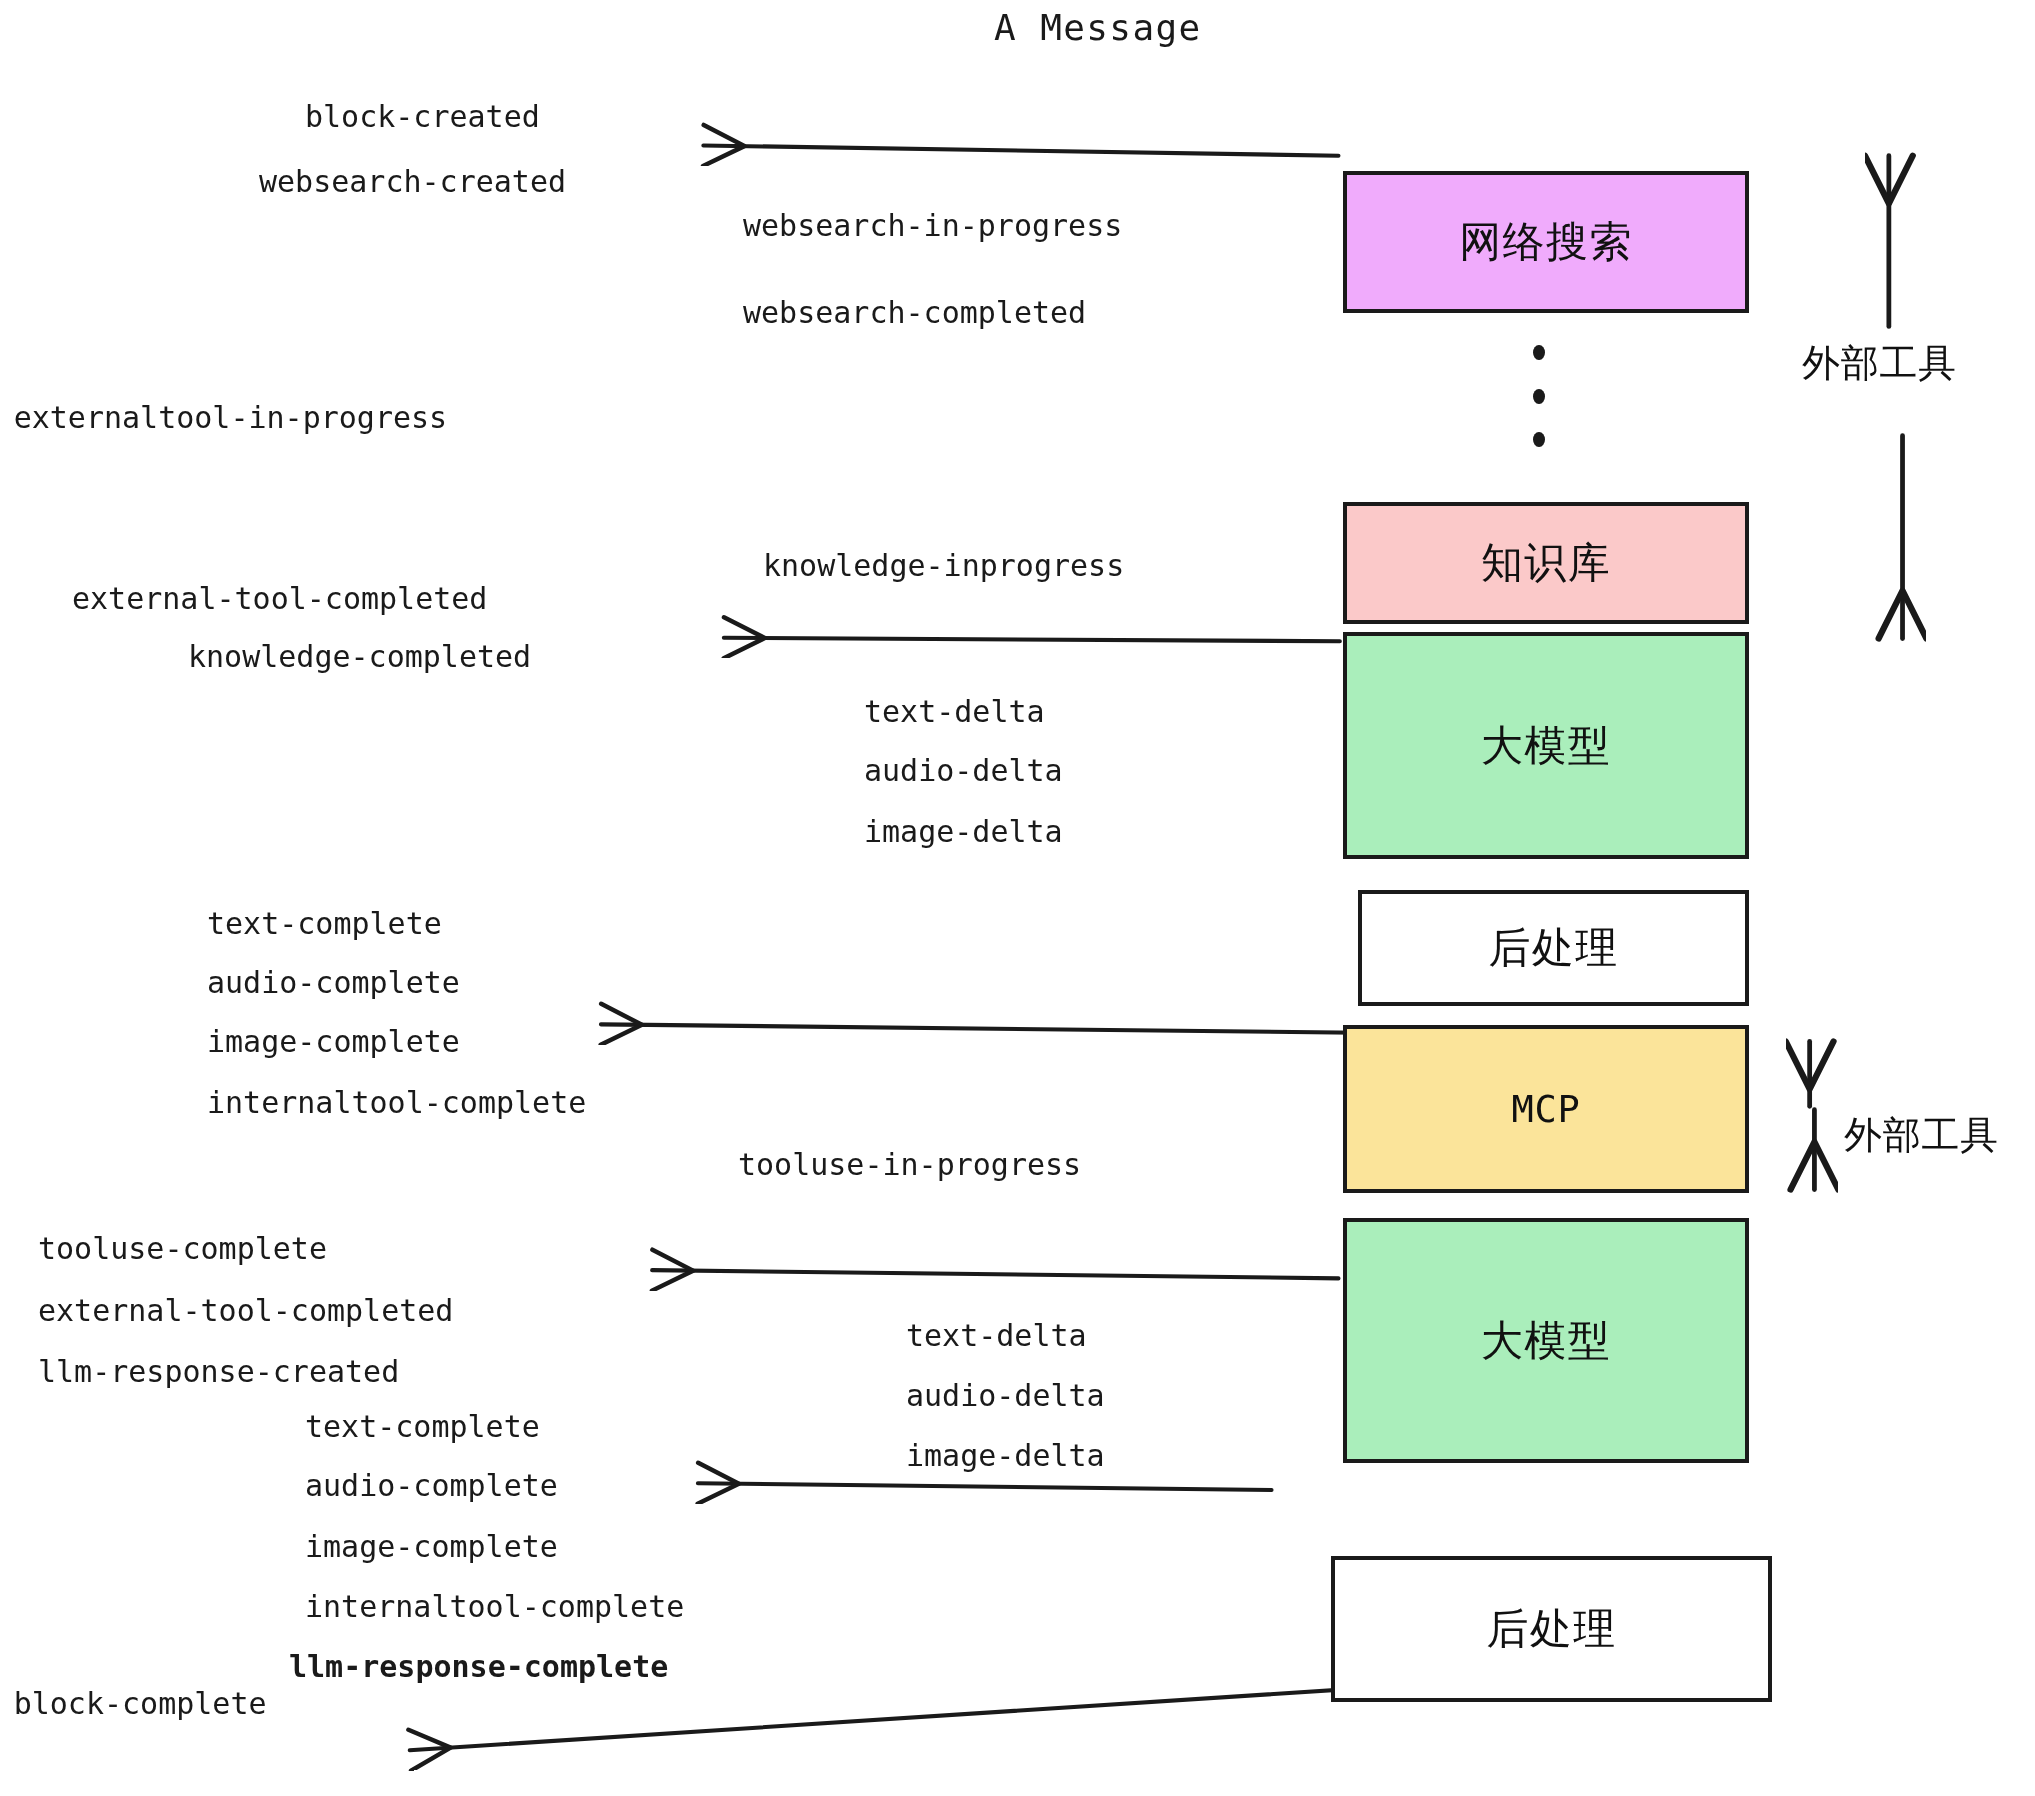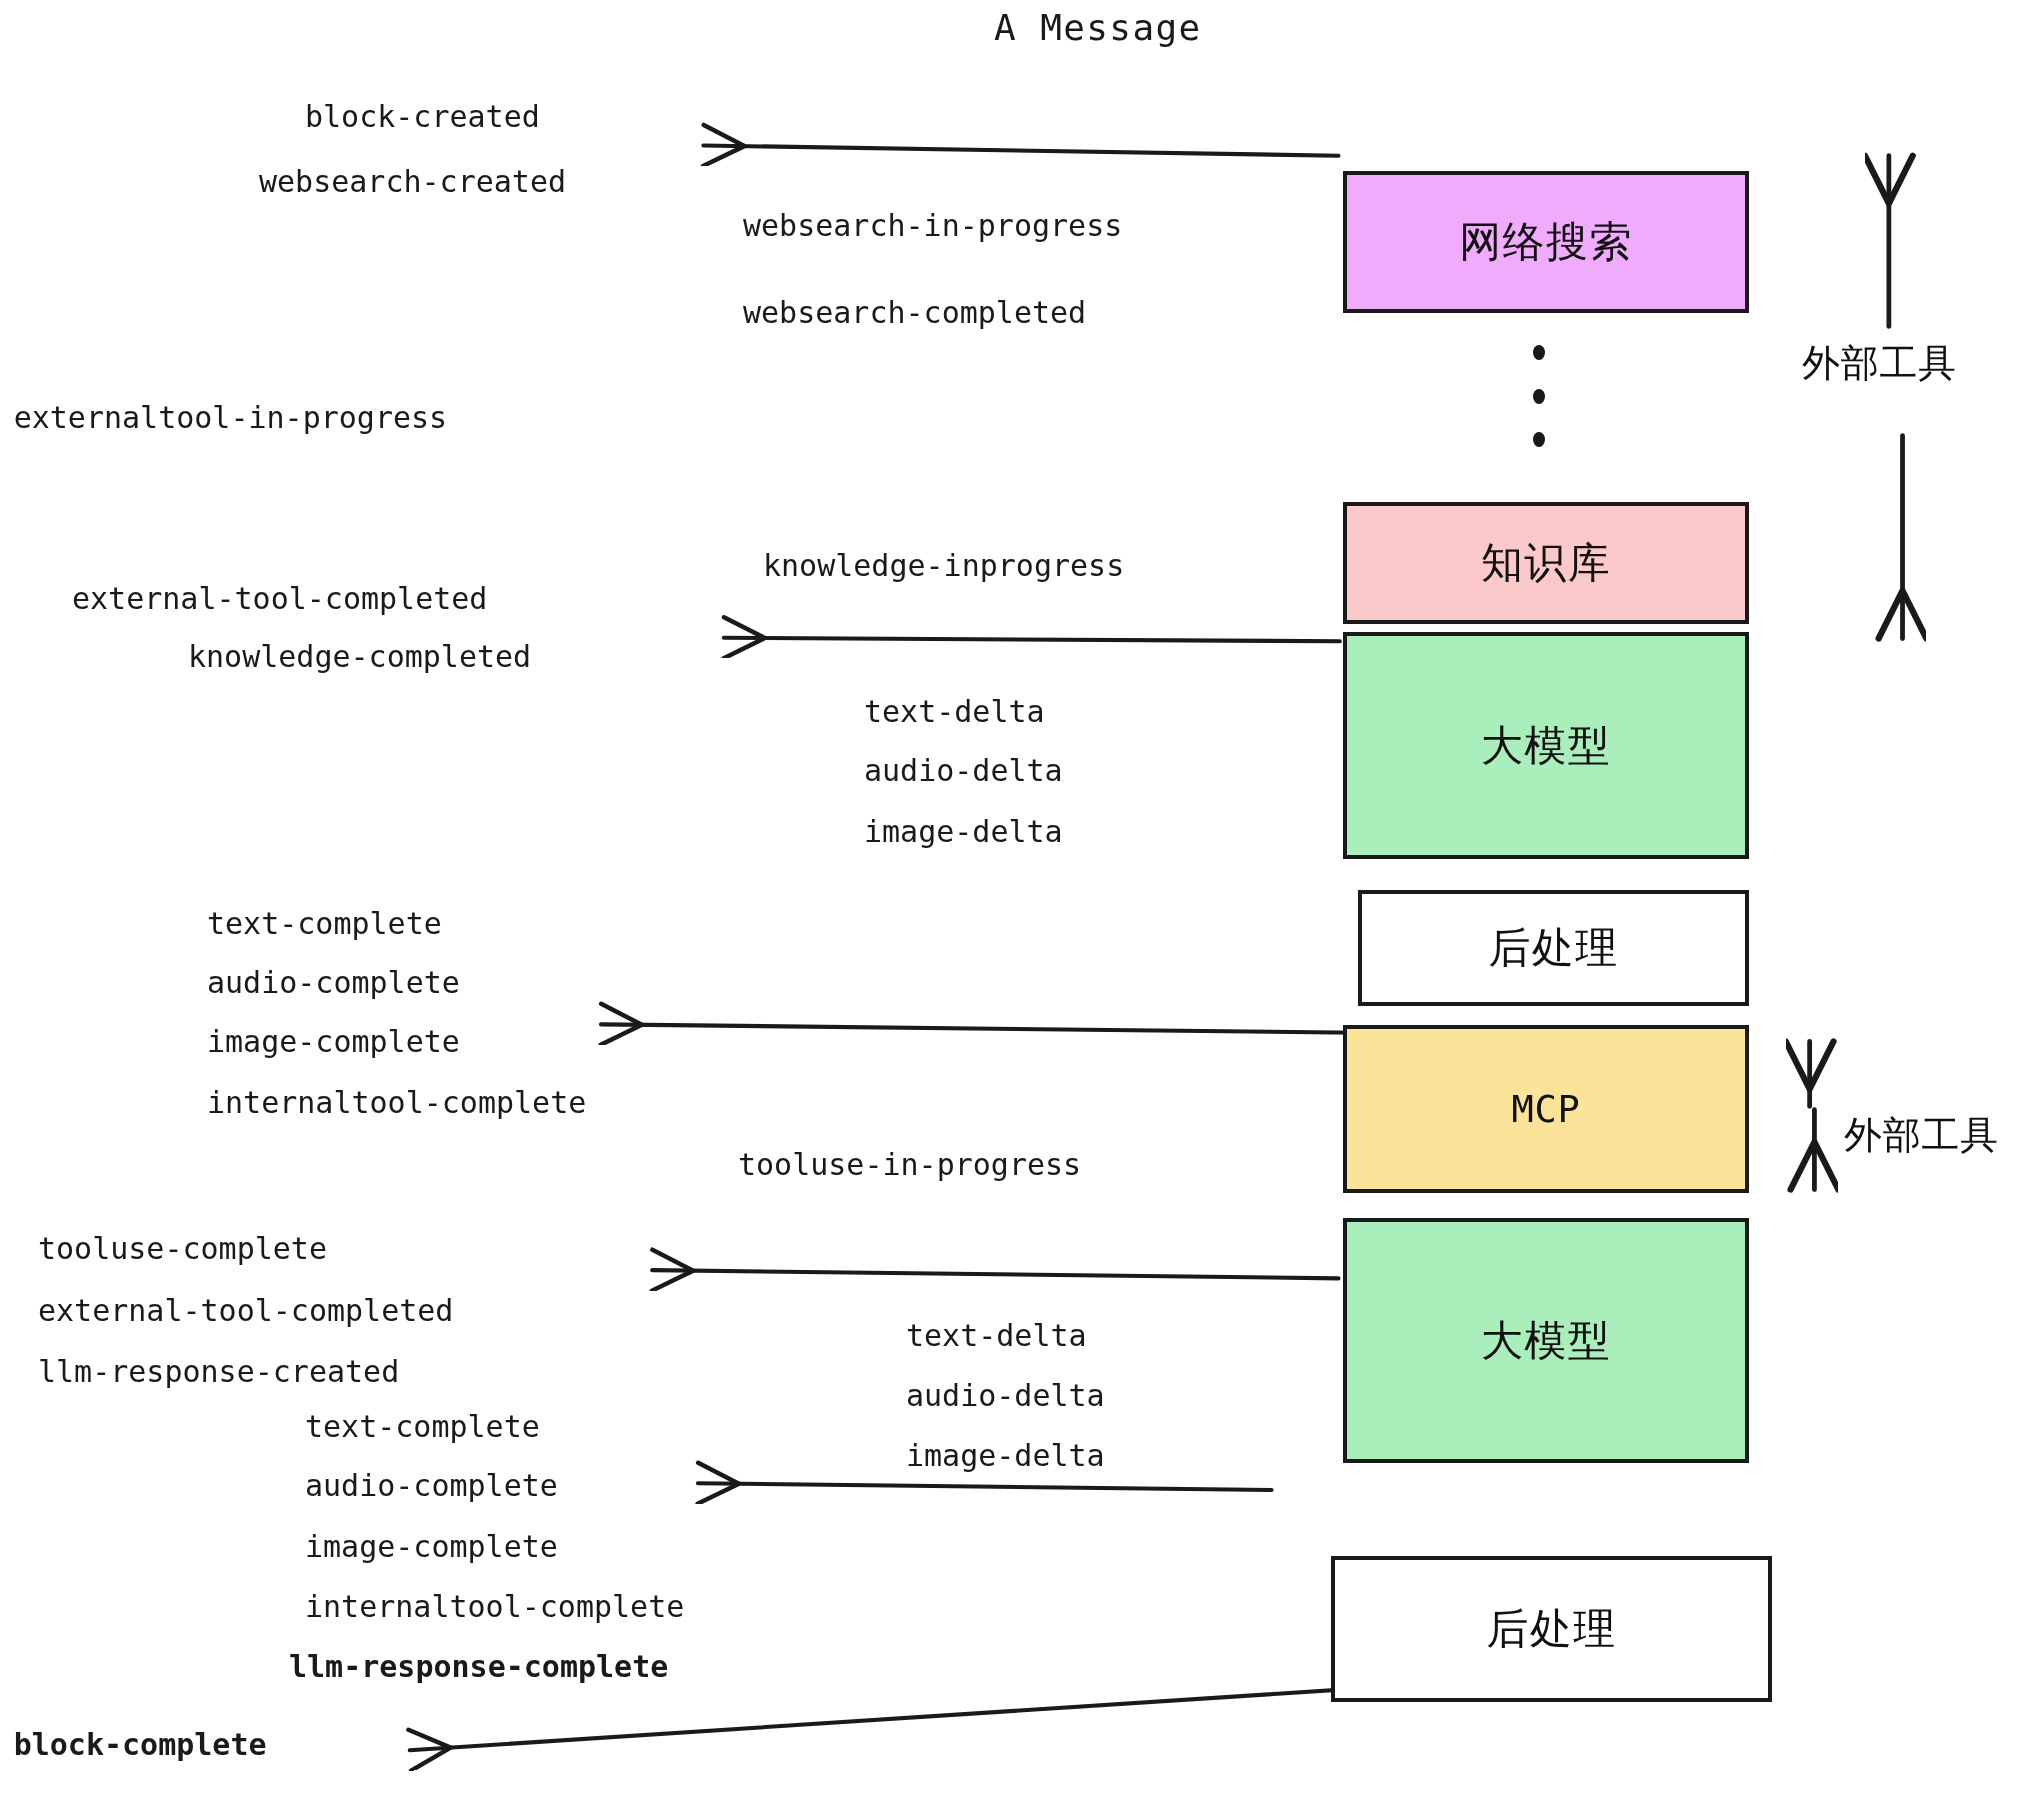--- a/index.html
+++ b/index.html
@@ -170,17 +170,17 @@
       <div class="evt" style="left: 38px; top: 1293px;">external-tool-completed</div>
       <div class="evt" style="left: 38px; top: 1354px;">llm-response-created</div>
       <div class="evt" style="left: 906px; top: 1318px;">text-delta</div>
       <div class="evt" style="left: 906px; top: 1378px;">audio-delta</div>
       <div class="evt" style="left: 906px; top: 1438px;">image-delta</div>
       <div class="evt" style="left: 305px; top: 1409px;">text-complete</div>
       <div class="evt" style="left: 305px; top: 1468px;">audio-complete</div>
       <div class="evt" style="left: 305px; top: 1529px;">image-complete</div>
       <div class="evt" style="left: 305px; top: 1589px;">internaltool-complete</div>
       <div class="evt" style="left: 289px; top: 1649px; font-weight: bold;">llm-response-complete</div>
-      <div class="evt" style="left: 13.7px; top: 1727px; font-weight: bold;">block-complete</div>
+      <div class="evt" style="left: 13.7px; top: 1686px;">block-complete</div>
     </div>
 
 </div>
 
 
 </body></html>

